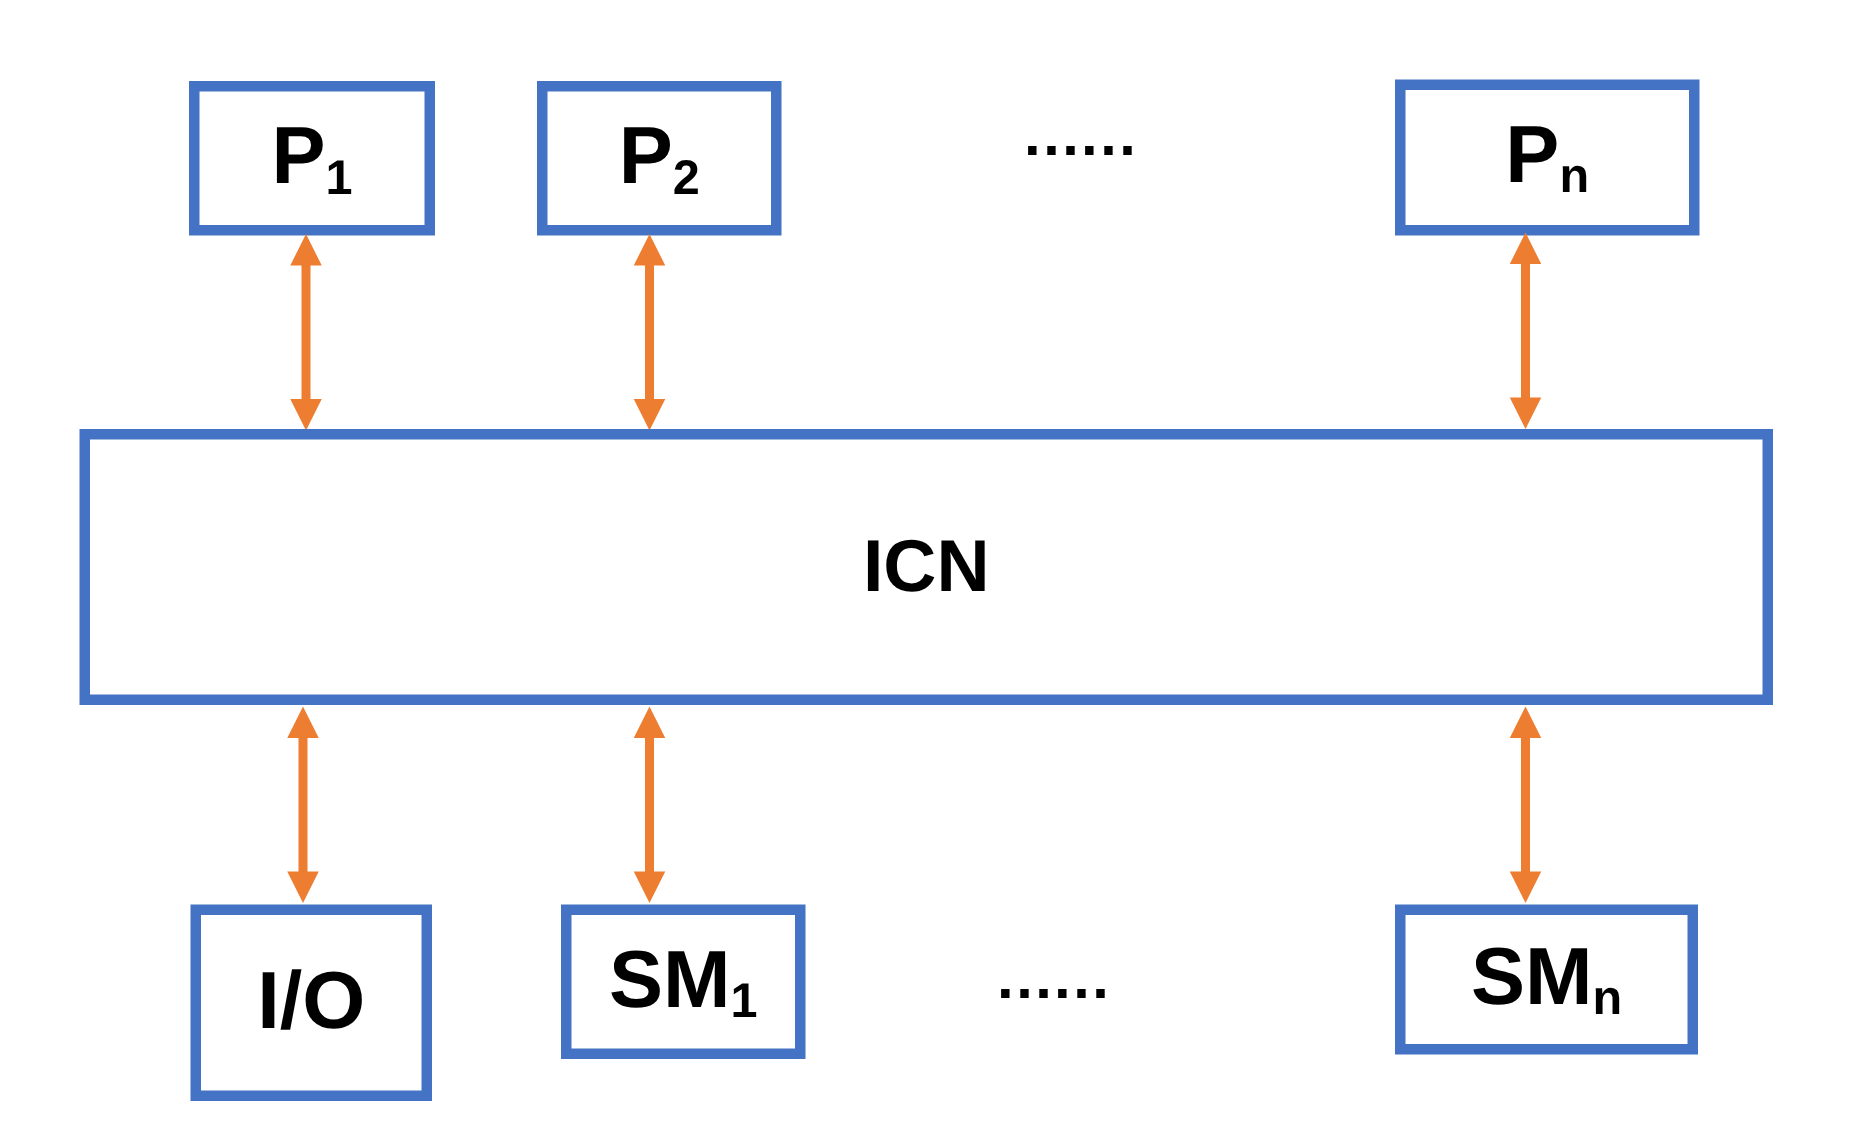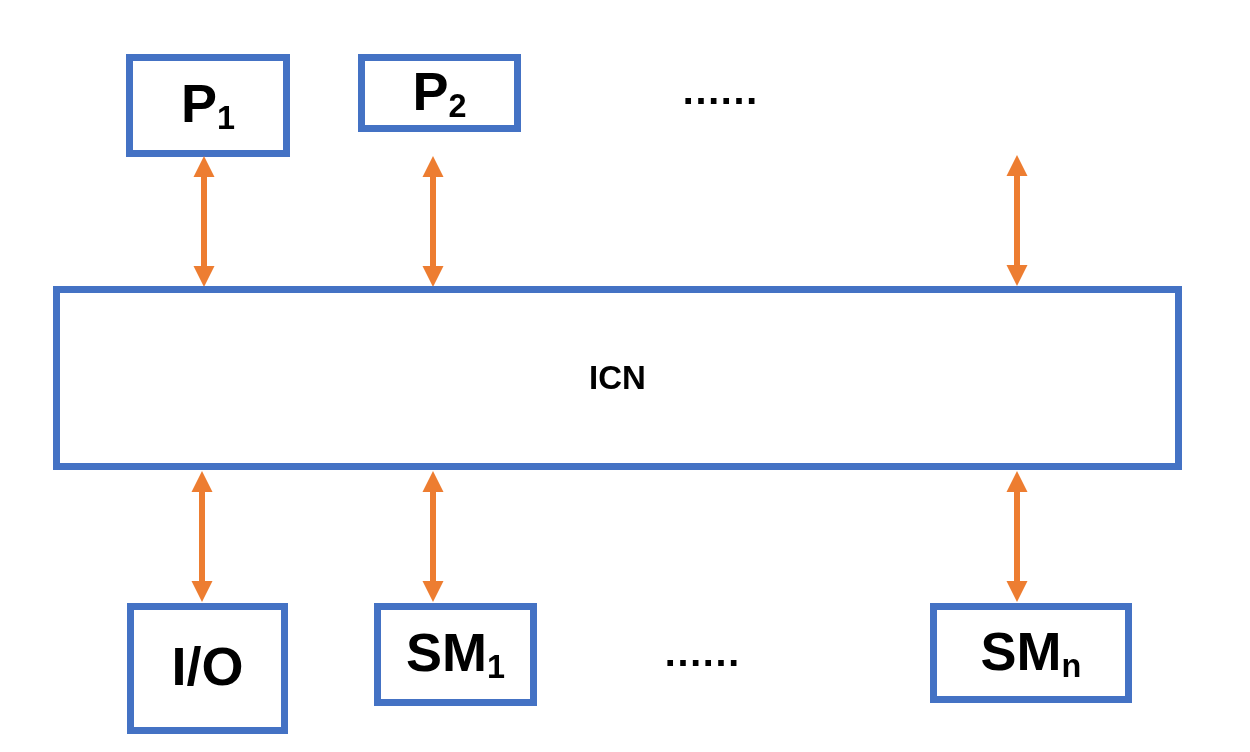--- a/index.html
+++ b/index.html
@@ -44,21 +44,21 @@
     border: 7px solid var(--border);
     background: var(--background);
     display: flex;
     flex-direction: column;
     align-items: center;
     justify-content: center;
     text-align: center;
   }
   .icn-title, .icn-subtitle {
     font-weight: bold;
-    font-size: 33px;
+    font-size: 49px;
     line-height: 1.27;
     white-space: nowrap;
   }
   .ellipsis {
     position: absolute;
     width: 140px;
     text-align: center;
     font-weight: bold;
     font-size: 40px;
     line-height: 1;
@@ -70,26 +70,29 @@
 </style>
 </head>
 <body>
 
 <div class="canvas">
 
   <div class="node" style="left:126px;top:54px;width:164px;height:103px">
     <span class="node-label"><span>P</span><span class="sub">1</span></span>
   </div>
 
-  <div class="node" style="left:358px;top:54px;width:163px;height:78px">
+  <div class="node" style="left:358px;top:54px;width:163px;height:103px">
     <span class="node-label"><span>P</span><span class="sub">2</span></span>
   </div>
 
   <div class="ellipsis" style="left:649px;top:70px">……</div>
 
+  <div class="node" style="left:930px;top:53px;width:203px;height:104px">
+    <span class="node-label"><span>P</span><span class="sub">n</span></span>
+  </div>
 
   <svg class="arrow" style="left:191px;top:156px" width="26" height="131" viewBox="0 0 26 131">
     <polygon points="13,0 23.5,21 2.5,21"></polygon>
     <rect x="10" y="19" width="6" height="93"></rect>
     <polygon points="13,131 23.5,110 2.5,110"></polygon>
   </svg>
   <svg class="arrow" style="left:420px;top:156px" width="26" height="131" viewBox="0 0 26 131">
     <polygon points="13,0 23.5,21 2.5,21"></polygon>
     <rect x="10" y="19" width="6" height="93"></rect>
     <polygon points="13,131 23.5,110 2.5,110"></polygon>

